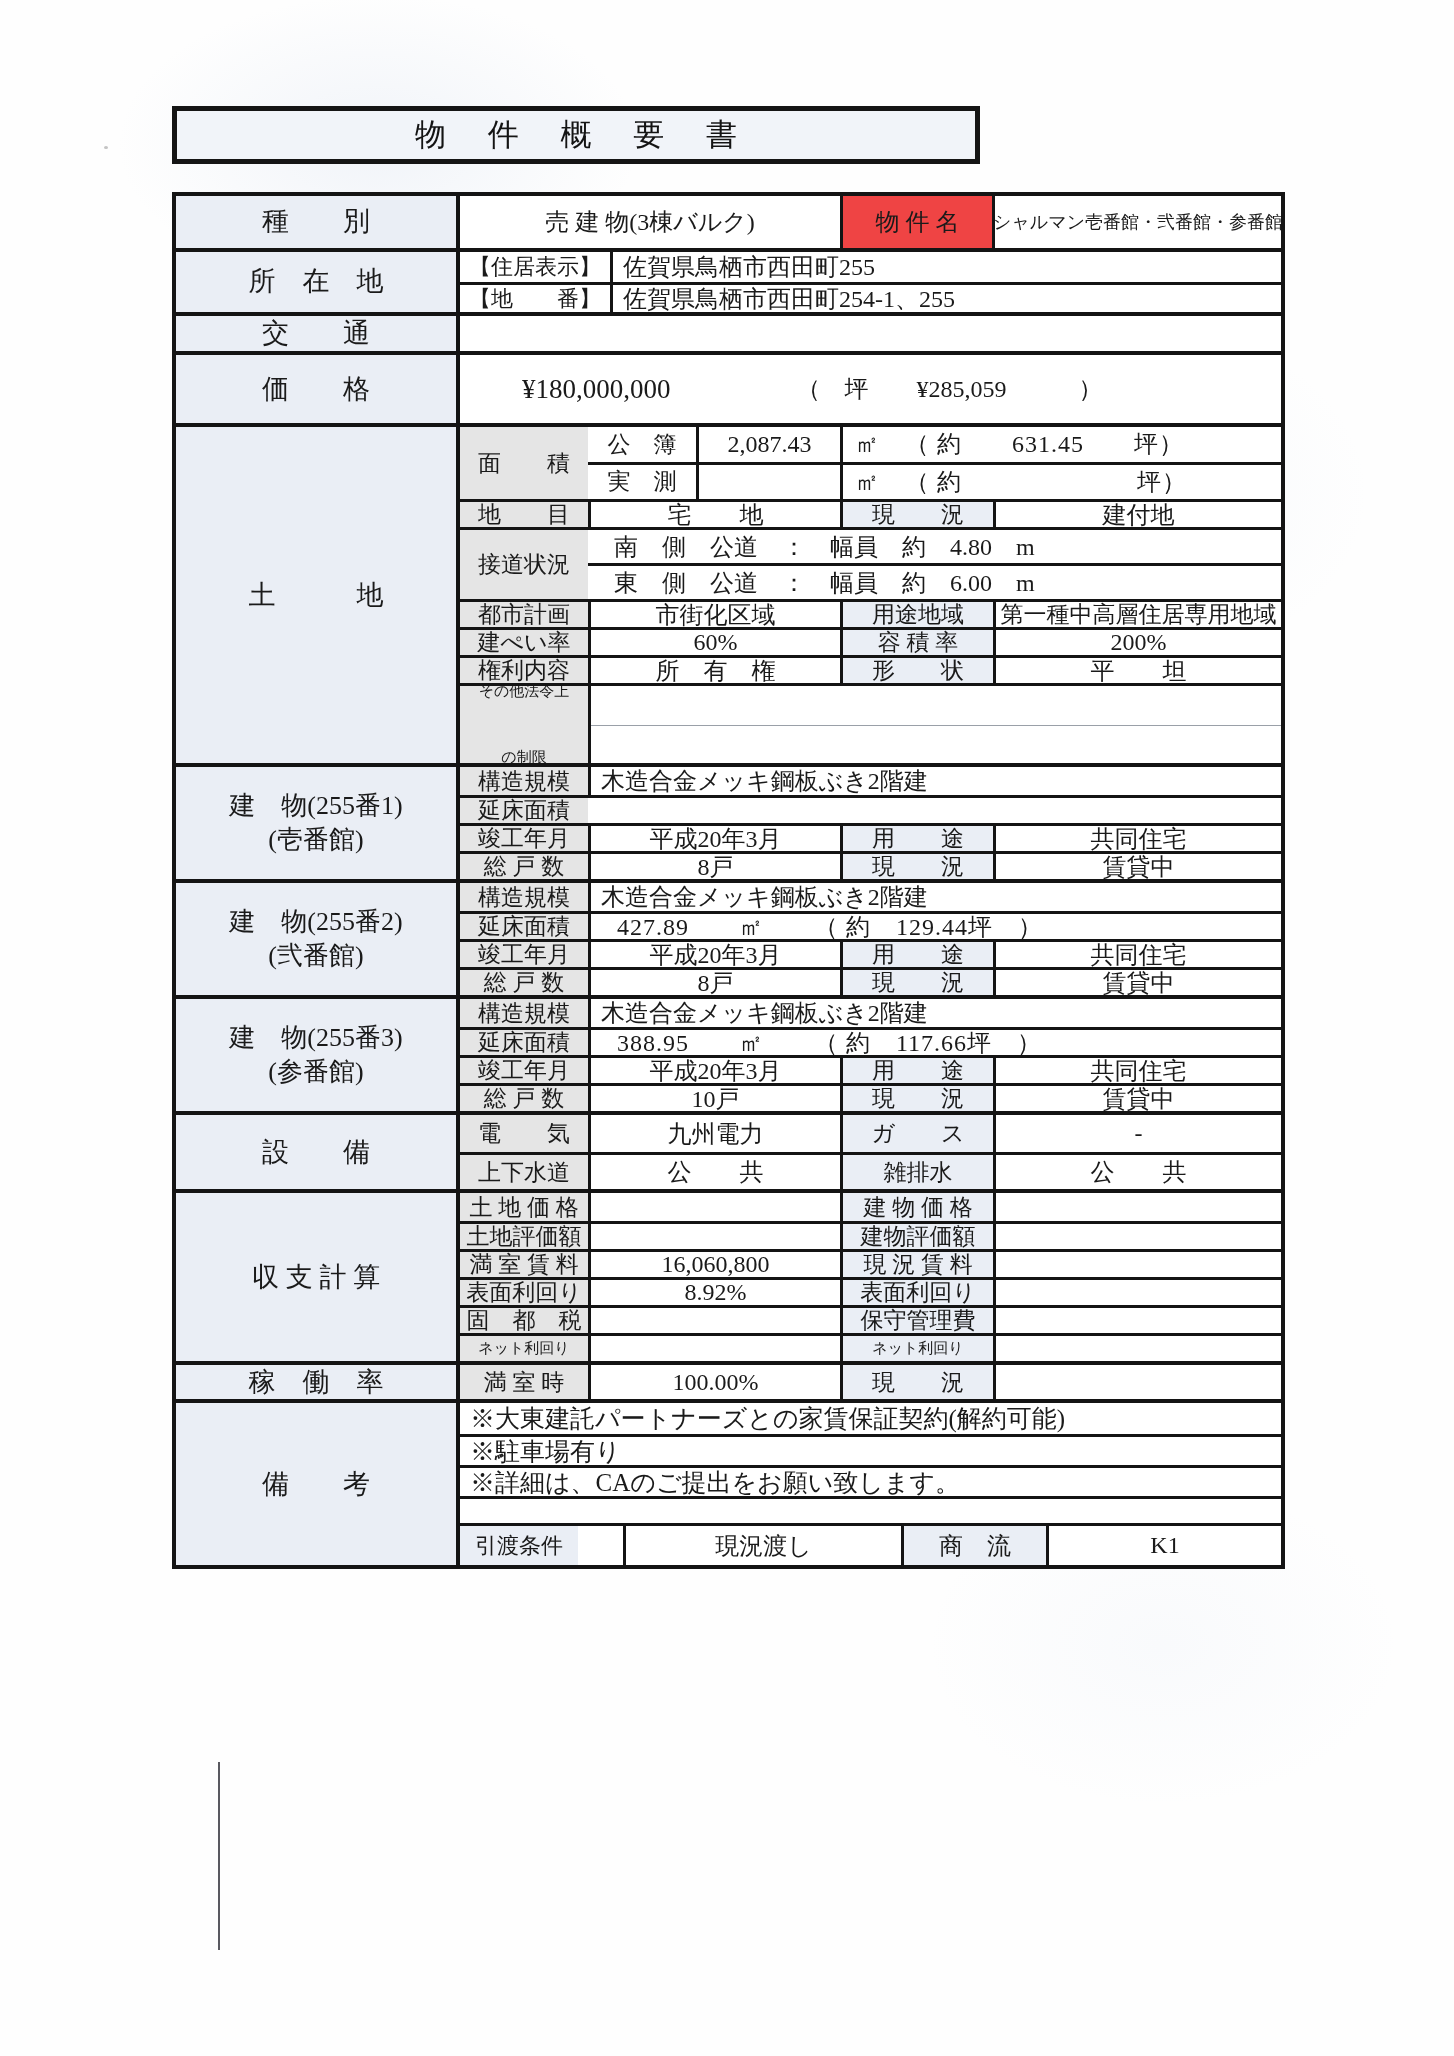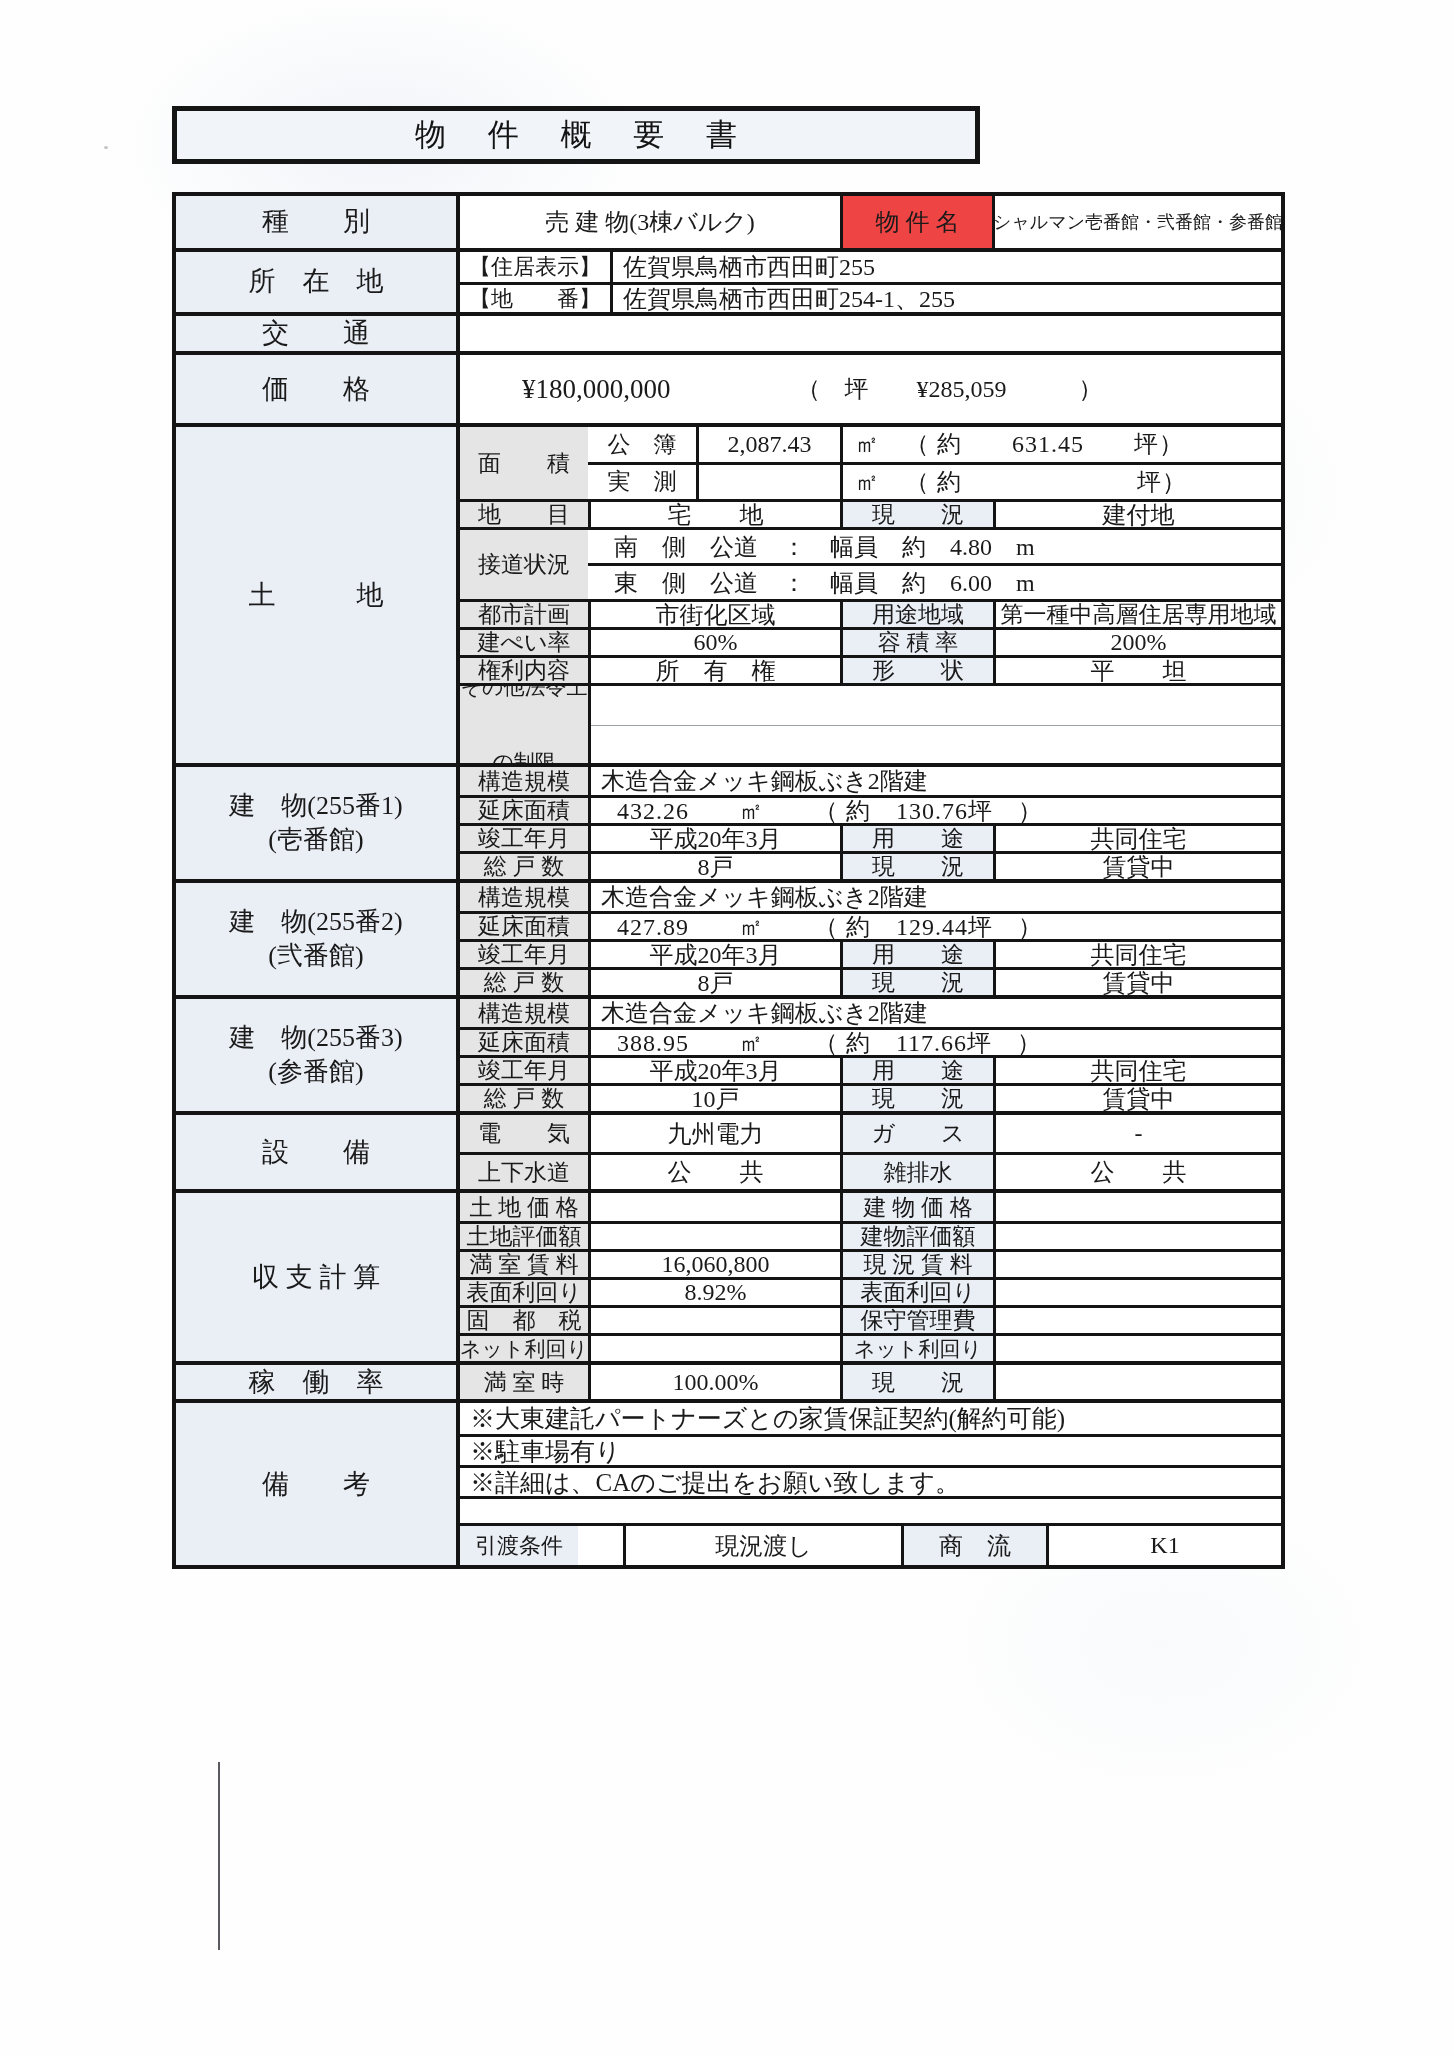--- a/index.html
+++ b/index.html
@@ -40,21 +40,21 @@
   .cell{
     display:flex;align-items:center;justify-content:center;
     border-left:3px solid #141414;font-size:24px;white-space:nowrap;overflow:hidden;
   }
   .cell:first-child{border-left:none;}
   .sl{flex:0 0 128px;background:#e5e5e5;font-size:23px;}
   .v1{flex:0 0 252px;}
   .l2{flex:0 0 153px;background:#eaeef5;font-size:23px;}
   .v2{flex:1;}
   .full{flex:1;justify-content:flex-start;padding-left:10px;}
-  .small{font-size:21px;gap:47px;}
+  .small{font-size:15px;gap:47px;}
   .tight{font-size:23px;}
   .h22{height:22px}.h27{height:27px}.h30{height:30px}.h31{height:31px}
   .h32{height:32px}.h36{height:28px}.h37{height:37px}.h38{height:38px}
   .h42{height:42px}.h52{height:52px}.h72{height:72px}.h80{height:80px}
   .nest{flex:1;display:flex;flex-direction:column;min-width:0;}
   .nest > .r2{display:flex;flex:1;border-top:3px solid #141414;align-items:stretch;}
   .nest > .r2:first-child{border-top:none;}
   .thinline{border-top-width:2px;}
   .atag{flex:0 0 150px;font-size:22px;}
   .av{flex:1;justify-content:flex-start;padding-left:10px;}
@@ -207,21 +207,20 @@
         <div class="sub">建　物(255番1)</div>
         <div class="sub">(壱番館)</div>
       </div>
       <div class="bd">
         <div class="r h36">
           <div class="cell sl">構造規模</div>
           <div class="cell full">木造合金メッキ鋼板ぶき2階建</div>
         </div>
         <div class="r h36">
           <div class="cell sl">延床面積</div>
-          <div class="cell full nobeyuka">432.26　　㎡　　（ 約　130.76坪　）</div>
         </div>
         <div class="r h36">
           <div class="cell sl">竣工年月</div>
           <div class="cell v1">平成20年3月</div>
           <div class="cell l2">用　　途</div>
           <div class="cell v2">共同住宅</div>
         </div>
         <div class="r h36">
           <div class="cell sl">総 戸 数</div>
           <div class="cell v1">8戸</div>

